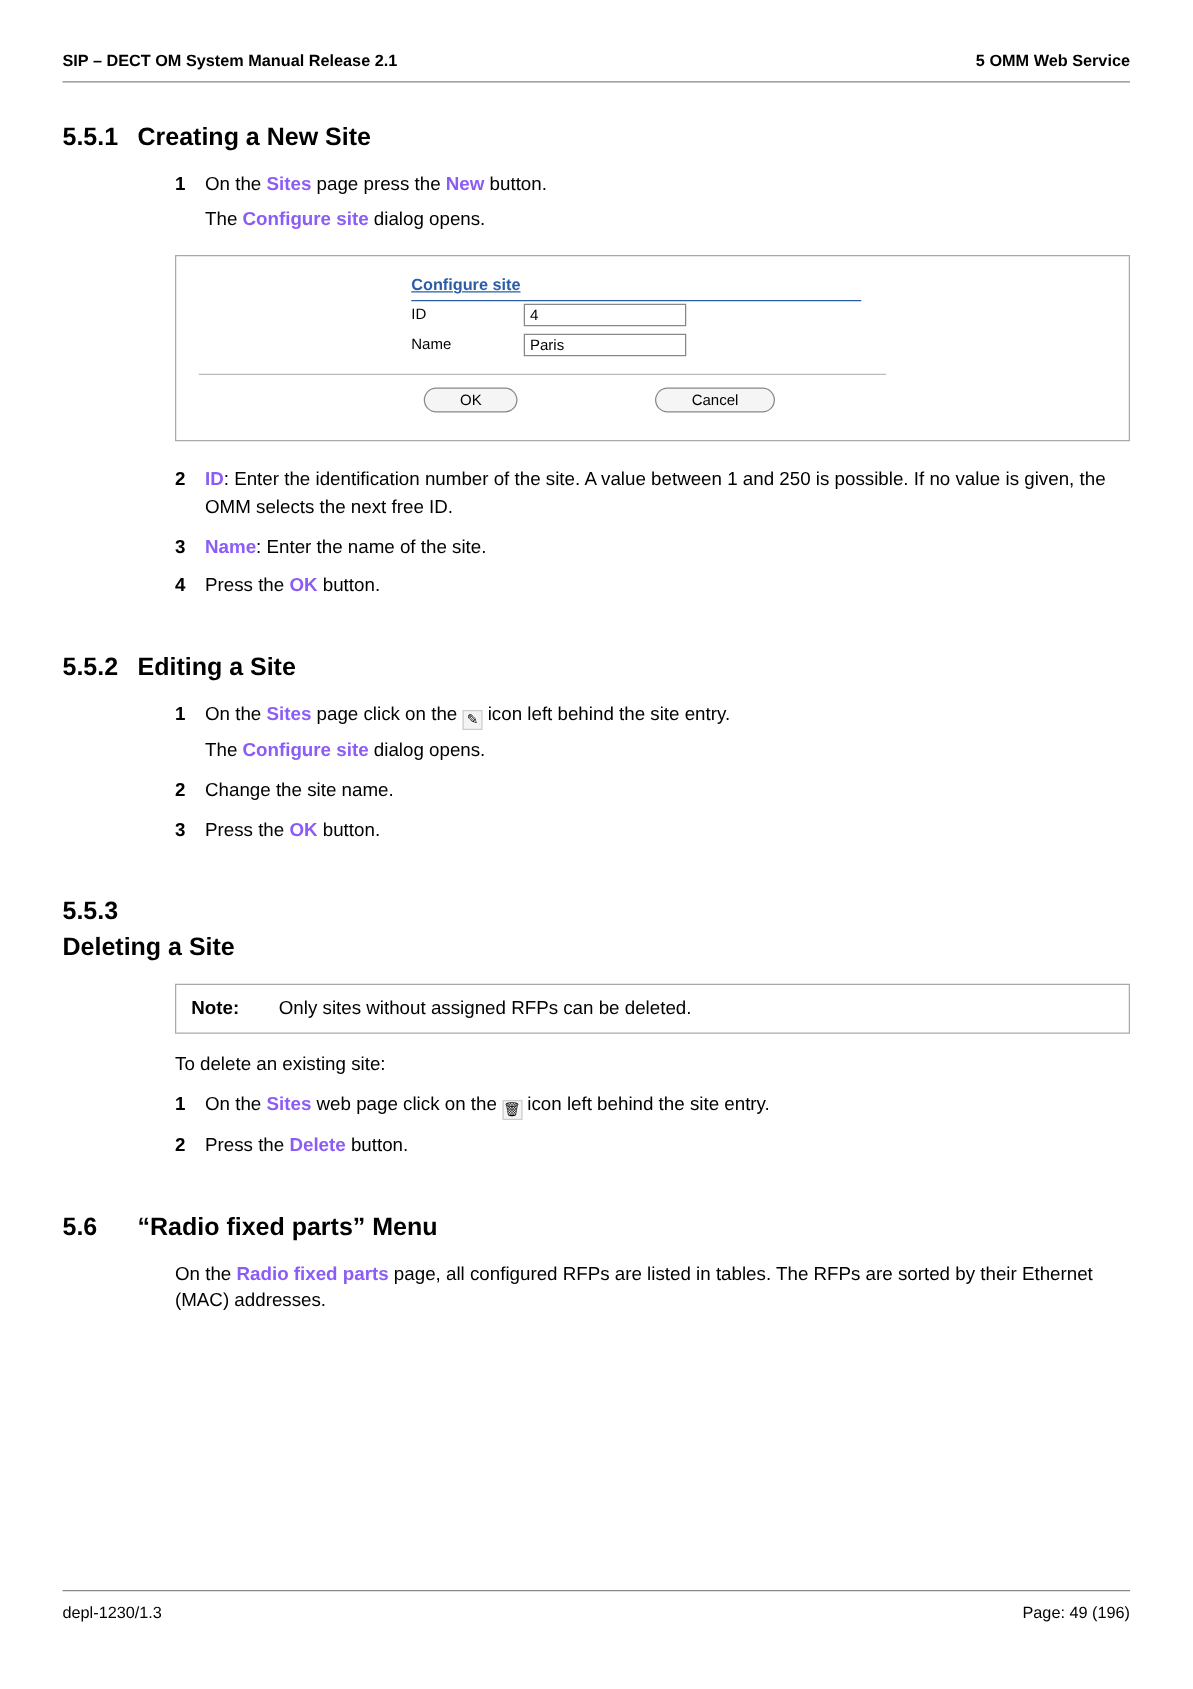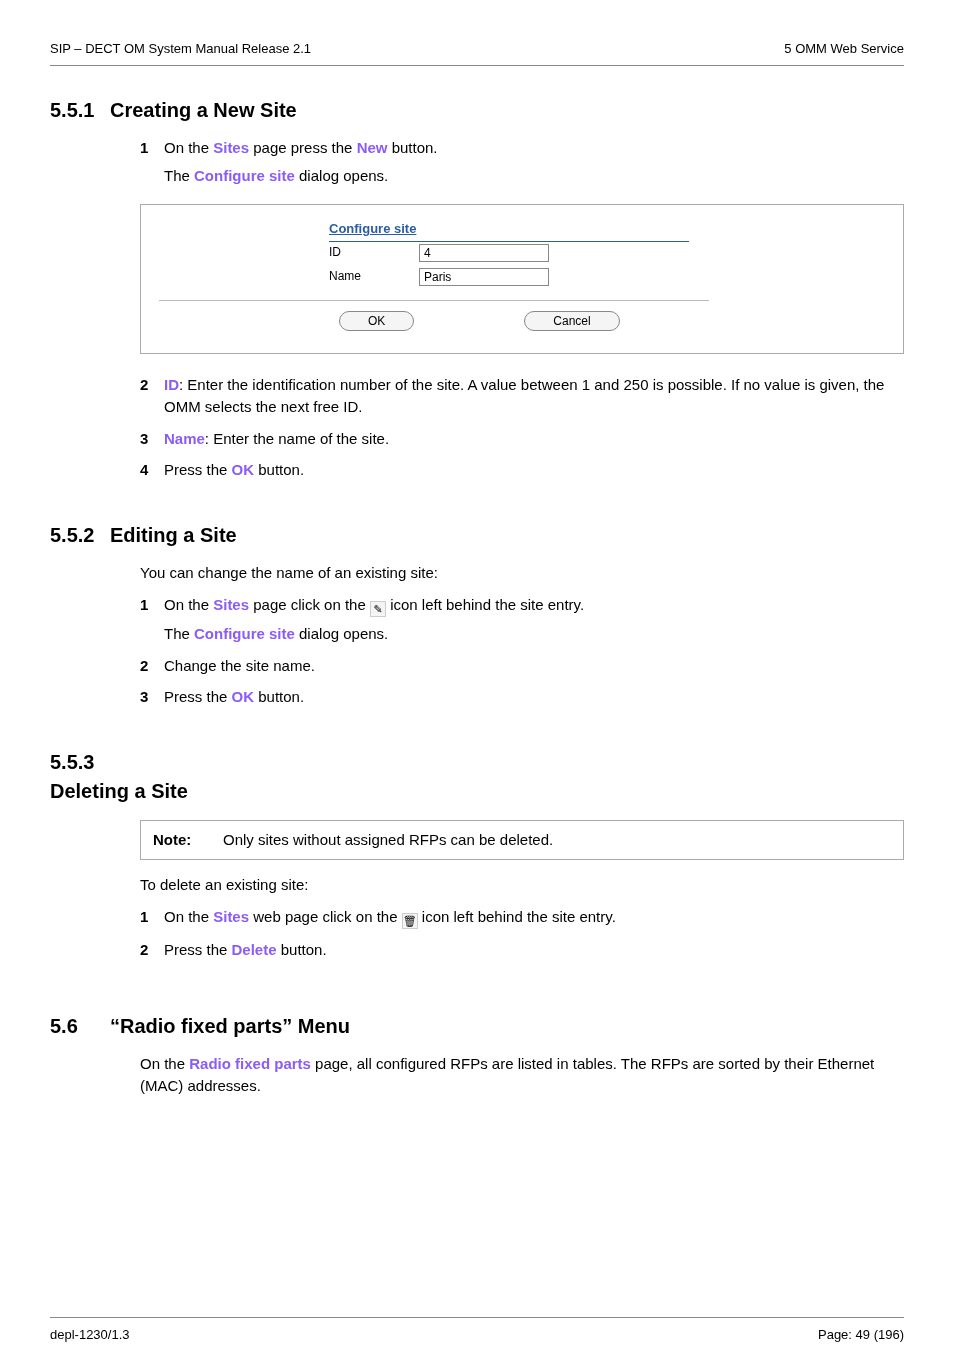--- a/index.html
+++ b/index.html
@@ -8,21 +8,21 @@
     background: #fff;
     margin: 0;
     padding: 40px 50px 30px 50px;
     color: #000;
     font-size: 15px;
     line-height: 1.45;
   }
   .header-bar {
     display: flex;
     justify-content: space-between;
-    font-weight: normal;
+    font-weight: bold;
     font-size: 13px;
     border-bottom: 1px solid #888;
     padding-bottom: 6px;
     margin-bottom: 30px;
   }
   .section-row {
     display: flex;
     align-items: baseline;
     margin-bottom: 12px;
   }
@@ -196,21 +196,20 @@
     <div class="list-num">4</div>
     <div class="list-content"><span>Press the </span><span class="blue-bold">OK</span><span> button.</span></div>
   </div>
 </div>
 
 <div class="section-row" style="margin-top:40px;">
   <div class="sec-num">5.5.2</div>
   <div class="sec-title">Editing a Site</div>
 </div>
 <div class="body-block">
-  <div>You can change the name of an existing site:</div>
   <div class="list-row">
     <div class="list-num">1</div>
     <div class="list-content">
       <span>On the </span><span class="blue-bold">Sites</span><span> page click on the </span><span class="inline-icon">✎</span><span> icon left behind the site entry.</span>
       <div style="margin-top:6px;">
         <span>The </span><span class="blue-bold">Configure site</span><span> dialog opens.</span>
       </div>
     </div>
   </div>
   <div class="list-row">
@@ -238,21 +237,21 @@
     <div class="list-content">
       <span>On the </span><span class="blue-bold">Sites</span><span> web page click on the </span><span class="inline-icon">🗑</span><span> icon left behind the site entry.</span>
     </div>
   </div>
   <div class="list-row">
     <div class="list-num">2</div>
     <div class="list-content"><span>Press the </span><span class="blue-bold">Delete</span><span> button.</span></div>
   </div>
 </div>
 
-<div class="section-row" style="margin-top:52px;">
+<div class="section-row" style="margin-top:40px;">
   <div class="sec-num">5.6</div>
   <div class="sec-title">“Radio fixed parts” Menu</div>
 </div>
 <div class="body-block">
   <div>
     <span>On the </span><span class="blue-bold">Radio fixed parts</span><span> page, all configured RFPs are listed in tables. The RFPs are sorted by their Ethernet (MAC) addresses.</span>
   </div>
 </div>
 
 <div class="footer-bar">

